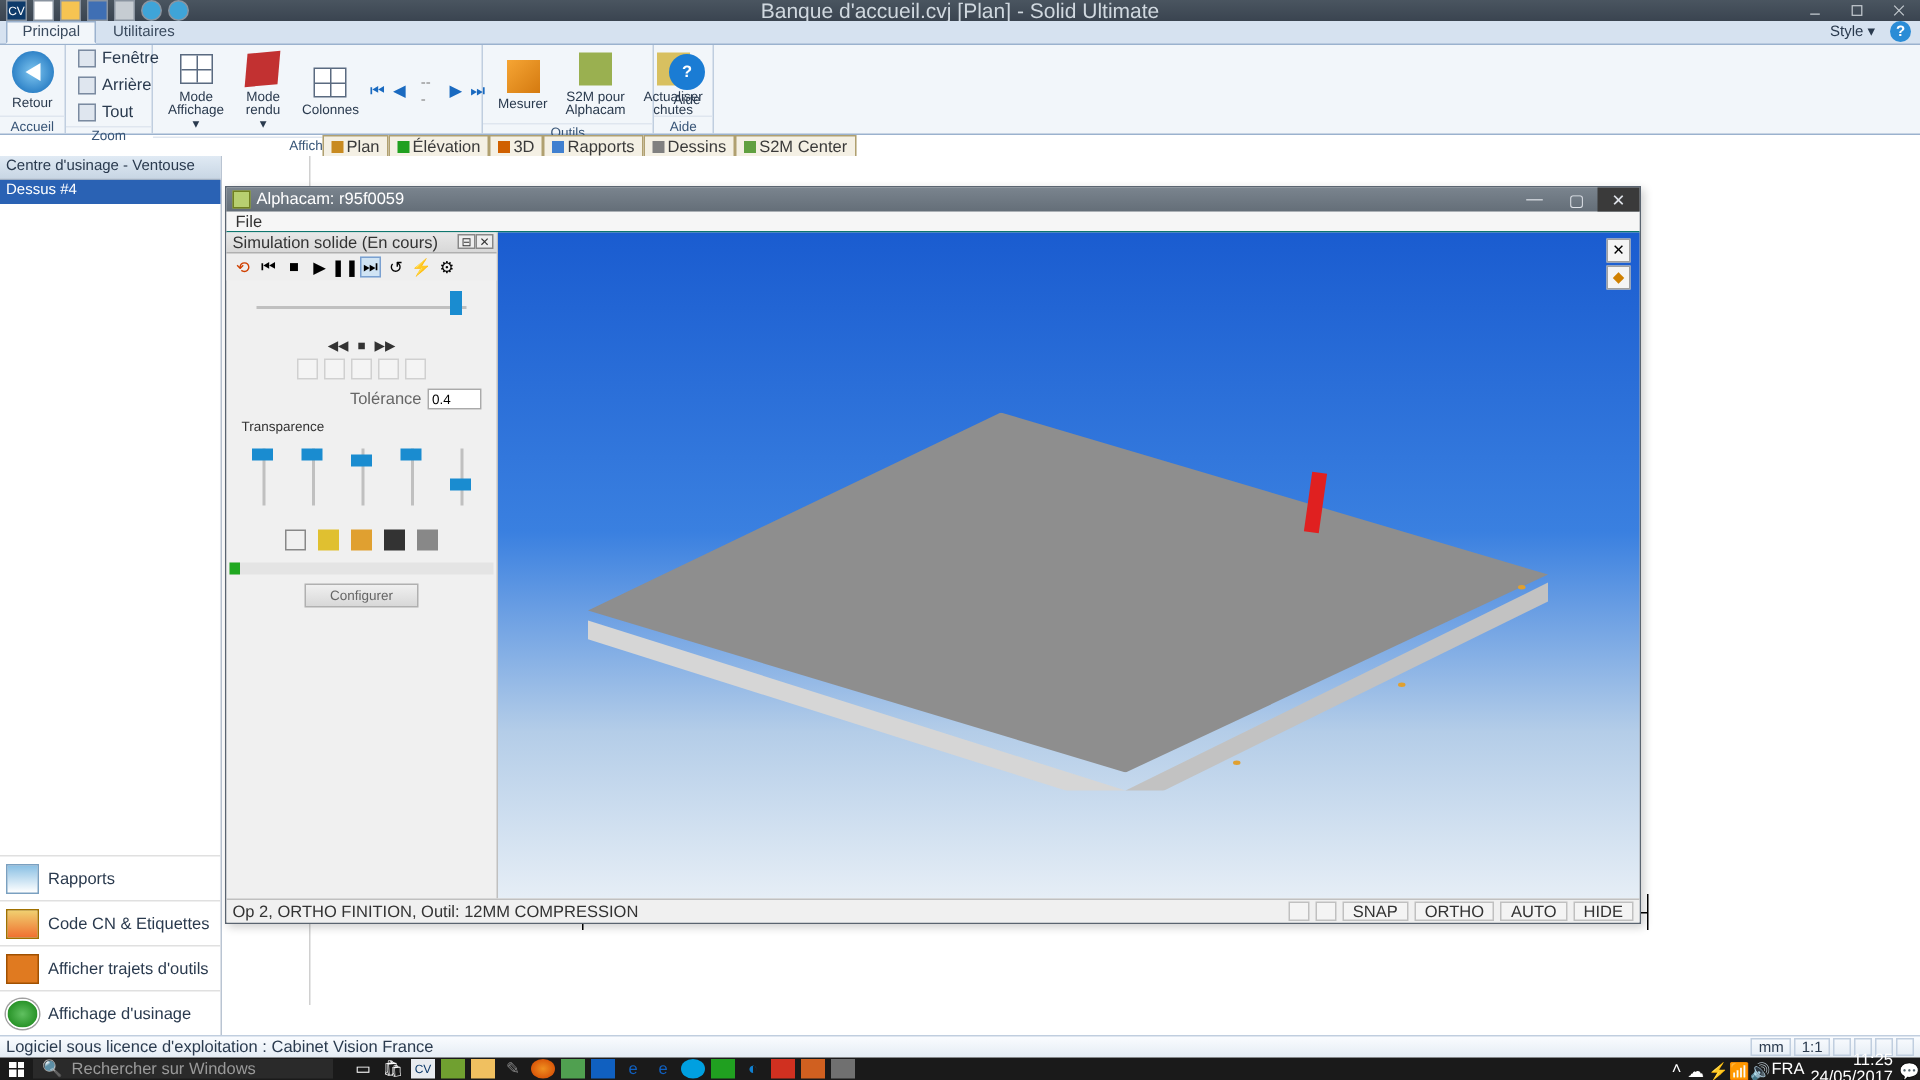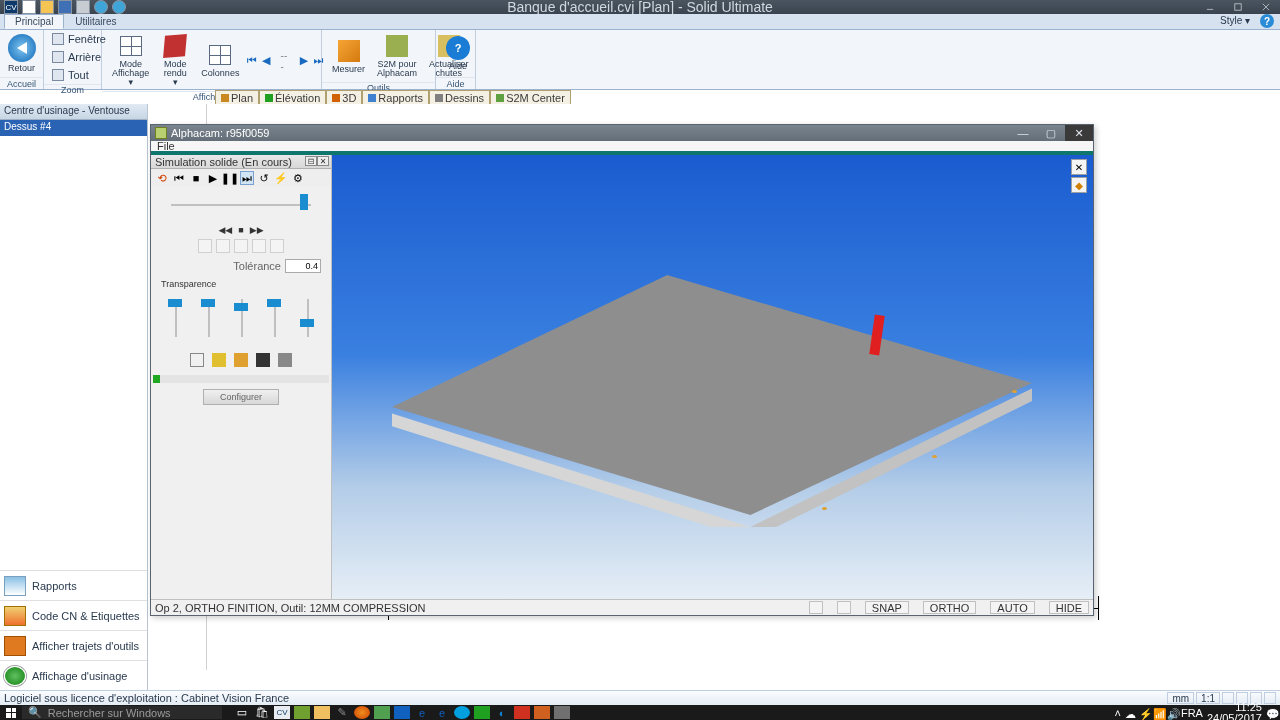--- a/index.html
+++ b/index.html
@@ -71,38 +71,38 @@
 .maincanvas{position:absolute;left:148px;top:104px;right:0;bottom:30px;background:#fff;}
 .maincanvas .dim{position:absolute;left:590px;top:498px;font-size:11px;color:#000;}
 
 
 .alphacam{position:absolute;left:150px;top:104px;width:944px;height:492px;border:1px solid #5a6470;box-shadow:2px 2px 6px rgba(0,0,0,0.2);background:#f0f0f0;margin-top:20px;}
 .ac-title{height:16px;background:linear-gradient(#7a848e,#646e78);color:#fff;display:flex;align-items:center;padding:0 4px;font-size:10px;position:relative;}
 .ac-title .acwb{position:absolute;right:0;top:0;display:flex;}
 .ac-title .acwbtn{width:28px;height:16px;display:flex;align-items:center;justify-content:center;color:#e0e4ea;}
 .ac-title .acwbtn.close{background:#3a3a3a;}
 .ac-title .acic{width:12px;height:12px;background:#b8d070;border:1px solid #708020;margin-right:4px;}
-.ac-menu{height:14px;background:#f6f6f6;border-bottom:4px solid #0f766e;padding:0 6px;font-size:10px;color:#333;display:flex;align-items:center;}
+.ac-menu{height:14px;background:#f6f6f6;border-bottom:1px solid #0f766e;padding:0 6px;font-size:10px;color:#333;display:flex;align-items:center;}
 
 
 .simpanel{position:absolute;left:0;top:30px;width:181px;bottom:16px;background:#f0f0f0;border-right:1px solid #c0c0c0;}
 .simhdr{height:14px;background:linear-gradient(#e8e8e8,#d8d8d8);border-bottom:1px solid #b0b0b0;font-size:9px;padding:1px 4px;color:#333;position:relative;}
 .simhdr .simhbtns{position:absolute;right:2px;top:1px;display:flex;gap:0;}
 .simhdr .simhbtn{width:12px;height:10px;border:1px solid #888;background:#eee;font-size:8px;display:flex;align-items:center;justify-content:center;}
 .simtoolbar{height:18px;display:flex;align-items:center;gap:3px;padding:2px 4px;background:#eee;}
 .simtbtn{width:14px;height:14px;border:1px solid transparent;display:flex;align-items:center;justify-content:center;}
 .simslider{height:30px;position:relative;margin:2px 20px;}
 .simslider .track{position:absolute;left:0;right:0;top:50%;height:2px;background:#c0c0c0;}
 .simslider .thumb{position:absolute;width:8px;height:16px;background:#1a8cd0;top:5px;}
 .simplay{height:18px;display:flex;justify-content:center;align-items:center;gap:6px;}
 .simplay span{font-size:9px;color:#333;}
 .simicons{height:18px;display:flex;justify-content:center;gap:4px;color:#888;}
 .simicons .ii{width:14px;height:14px;border:1px solid #d0d0d0;background:#f4f4f4;}
 .tolrow{display:flex;align-items:center;justify-content:flex-end;gap:4px;padding:2px 10px;font-size:9px;color:#666;}
-.tolrow input{width:36px;height:14px;font-size:9px;border:1px solid #aaa;text-align:right;padding:0 2px;}
+.tolrow input{width:36px;height:14px;font-size:9px;border:1px solid #aaa;text-align:left;padding:0 2px;}
 .transp{padding:4px 10px;font-size:9px;color:#333;}
 .trsliders{display:flex;gap:6px;padding:0 10px;height:50px;}
 .trs{flex:1;position:relative;}
 .trs .trtrack{position:absolute;left:50%;top:6px;bottom:6px;width:2px;background:#c0c0c0;}
 .trs .trthumb{position:absolute;left:50%;transform:translateX(-50%);width:14px;height:8px;background:#1a8cd0;}
 .bottomicons{display:flex;justify-content:center;gap:8px;padding:6px 10px 4px 10px;margin-top:4px;}
 .bottomicons .bi{width:14px;height:14px;}
 .progress{height:8px;margin:4px 2px;background:#e4e4e4;position:relative;}
 .progress .pg{position:absolute;left:0;top:0;bottom:0;width:4%;background:#20a820;}
 .configbtn{display:block;margin:6px auto 4px auto;width:76px;height:16px;background:linear-gradient(#f0f0f0,#d8d8d8);border:1px solid #b0b0b0;font-size:9px;color:#666;text-align:center;line-height:14px;}
@@ -118,21 +118,21 @@
   clip-path:polygon(43% 0%, 100% 45%, 56% 100%, 0% 55%);}
 .slab-side1{position:absolute;left:0;top:0;width:640px;height:252px;background:#c2c2c2;
   clip-path:polygon(100% 45%, 56% 100%, 56% 105%, 100% 50%);}
 .slab-side2{position:absolute;left:0;top:0;width:640px;height:252px;background:#d6d6d6;
   clip-path:polygon(0% 55%, 56% 100%, 56% 105%, 0% 60%);}
 .tool{position:absolute;left:480px;top:40px;width:10px;height:40px;background:#e02020;transform:rotate(8deg);}
 .hole{position:absolute;width:5px;height:3px;background:#e0a030;border-radius:50%;}
 
 
 .acstatus{position:absolute;left:0;right:0;bottom:0;height:16px;background:#f0f0f0;border-top:1px solid #c0c0c0;display:flex;align-items:center;font-size:9px;color:#333;padding:0 4px;}
-.acstatus .right{margin-left:auto;display:flex;gap:14px;padding-left:40px;}
+.acstatus .right{margin-left:auto;display:flex;gap:4px;padding-left:40px;}
 .acstatus .cell{border:1px solid #c0c0c0;padding:0 6px;height:13px;display:flex;align-items:center;background:#f4f4f4;}
 
 
 .mainstatus{position:absolute;left:0;right:0;bottom:15px;height:15px;background:linear-gradient(#fafcff,#e4ecf4);border-top:1px solid #c0cedf;font-size:10px;color:#2a3a4e;padding:0 4px;display:flex;align-items:center;}
 .mainstatus .msright{margin-left:auto;display:flex;gap:2px;align-items:center;}
 .mainstatus .mscell{border:1px solid #c0cedf;padding:0 4px;height:12px;display:flex;align-items:center;font-size:10px;}
 
 
 .taskbar{position:absolute;left:0;right:0;bottom:0;height:15px;background:#1a1a1a;display:flex;align-items:center;}
 .tbstart{width:22px;height:100%;display:flex;align-items:center;justify-content:center;}

